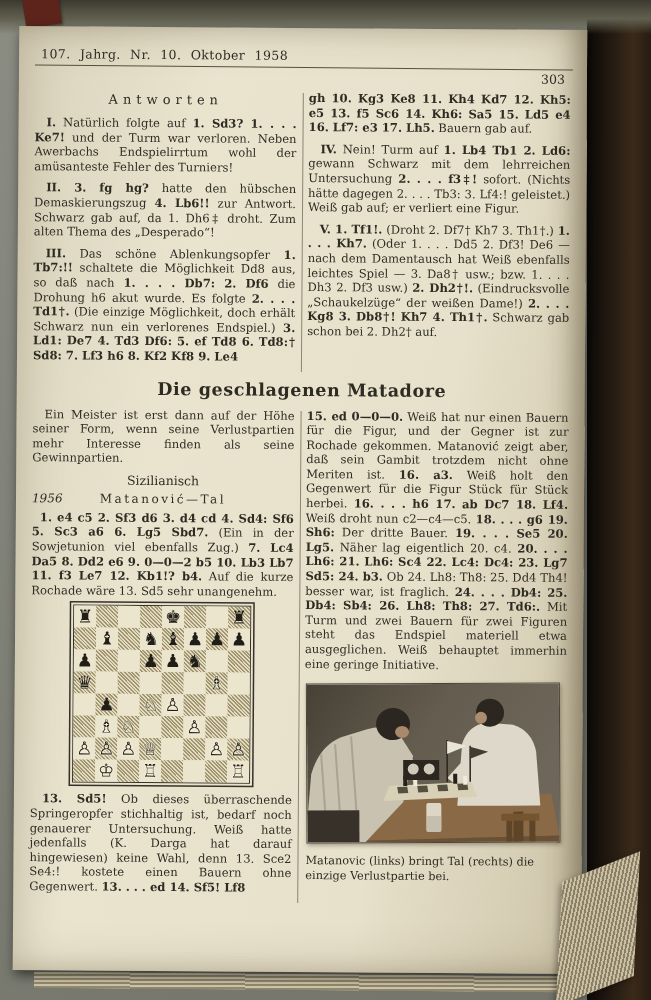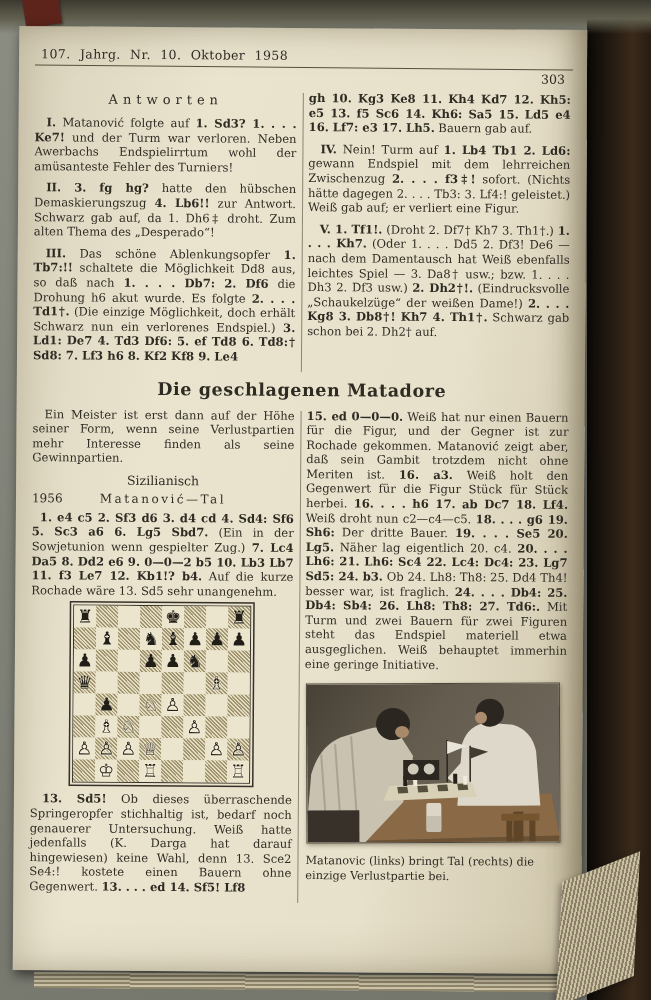--- a/index.html
+++ b/index.html
@@ -36,21 +36,21 @@
   .col{width:262px;}
   .vrule{width:1px;background:#7c7463;margin:2px 5px 0 6px;opacity:.85;}
   .h-answers{text-align:center;font-size:13px;letter-spacing:5px;margin:2px 0 9px;}
   .para{font-size:11.6px;line-height:14.6px;text-align:justify;margin:0 0 7px;text-indent:12px;
     hyphens:auto;-webkit-hyphens:auto;}
   .para .bold{font-weight:bold;}
   .art-title{text-align:center;font-size:17.5px;font-weight:bold;letter-spacing:.6px;
     margin:8px 0 9px;}
   .opening{text-align:center;font-size:12.5px;margin:2px 0 4px;}
   .gameline{display:flex;font-size:12px;margin:0 0 5px;}
-  .gyear{width:56px;}
+  .gyear{width:56px;font-style:italic;}
   .gplayers{flex:1;text-align:center;letter-spacing:2.5px;}
   
   .board-wrap{display:flex;justify-content:center;margin:7px 0 9px;}
   .board{display:grid;grid-template-columns:repeat(8,22px);grid-auto-rows:22px;
     border:1px solid #35312a;box-shadow:0 0 0 2px #e9e2cb,0 0 0 3.5px #35312a;}
   .sq{display:flex;align-items:center;justify-content:center;}
   .sq.light{background:#ece5cd;}
   .sq.dark{background:repeating-linear-gradient(45deg,#e2dac1 0 1.3px,#a1966f 1.3px 2.6px);}
   .pc{font-family:"DejaVu Sans",sans-serif;font-size:18px;line-height:22px;color:#211e17;}
   .pc.white{text-shadow:0 0 2px #f7f1dd,0 0 2px #f7f1dd,0 0 3px #f7f1dd;}
@@ -71,44 +71,44 @@
 
 <div class="page">
 
   <div class="issue">107. Jahrg. Nr. 10. Oktober 1958</div>
   <div class="hrule"></div>
   <div class="pgnum">303</div>
 
   <div class="sect">
     <div class="col">
       <div class="h-answers">Antworten</div>
-      <p class="para"><span class="bold">I.</span><span> Matanović folgte auf </span><span class="bold">1. Sd3? 1. . . . Ke7!</span><span> und der Turm war verloren. Neben Awerbachs Endspielirrtum wohl der amüsanteste Fehler des Turniers!</span></p>
+      <p class="para"><span class="bold">I.</span><span> Natürlich folgte auf </span><span class="bold">1. Sd3? 1. . . . Ke7!</span><span> und der Turm war verloren. Neben Awerbachs Endspielirrtum wohl der amüsanteste Fehler des Turniers!</span></p>
       <p class="para"><span class="bold">II. 3. fg hg?</span><span> hatte den hübschen Demaskierungszug </span><span class="bold">4. Lb6!!</span><span> zur Antwort. Schwarz gab auf, da 1. Dh6‡ droht. Zum alten Thema des „Desperado“!</span></p>
       <p class="para"><span class="bold">III.</span><span> Das schöne Ablenkungsopfer </span><span class="bold">1. Tb7:!!</span><span> schaltete die Möglichkeit Dd8 aus, so daß nach </span><span class="bold">1. . . . Db7: 2. Df6</span><span> die Drohung h6 akut wurde. Es folgte </span><span class="bold">2. . . . Td1†.</span><span> (Die einzige Möglichkeit, doch erhält Schwarz nun ein verlorenes Endspiel.) </span><span class="bold">3. Ld1: De7 4. Td3 Df6: 5. ef Td8 6. Td8:† Sd8: 7. Lf3 h6 8. Kf2 Kf8 9. Le4</span></p>
     </div>
     <div class="vrule"></div>
     <div class="col">
       <p class="para" style="text-indent:0;"><span class="bold">gh 10. Kg3 Ke8 11. Kh4 Kd7 12. Kh5: e5 13. f5 Sc6 14. Kh6: Sa5 15. Ld5 e4 16. Lf7: e3 17. Lh5.</span><span> Bauern gab auf.</span></p>
-      <p class="para"><span class="bold">IV.</span><span> Nein! Turm auf </span><span class="bold">1. Lb4 Tb1 2. Ld6:</span><span> gewann Endspiel mit dem lehrreichen Zwischenzug </span><span class="bold">2. . . . f3‡!</span><span> sofort. (Nichts hätte dagegen 2. . . . Tb3: 3. Lf4:! geleistet.) Weiß gab auf; er verliert eine Figur.</span></p>
+      <p class="para"><span class="bold">IV.</span><span> Nein! Turm auf </span><span class="bold">1. Lb4 Tb1 2. Ld6:</span><span> gewann Schwarz mit dem lehrreichen Untersuchung </span><span class="bold">2. . . . f3‡!</span><span> sofort. (Nichts hätte dagegen 2. . . . Tb3: 3. Lf4:! geleistet.) Weiß gab auf; er verliert eine Figur.</span></p>
       <p class="para"><span class="bold">V. 1. Tf1!.</span><span> (Droht 2. Df7† Kh7 3. Th1†.) </span><span class="bold">1. . . . Kh7.</span><span> (Oder 1. . . . Dd5 2. Df3! De6 — nach dem Damentausch hat Weiß ebenfalls leichtes Spiel — 3. Da8† usw.; bzw. 1. . . . Dh3 2. Df3 usw.) </span><span class="bold">2. Dh2†!.</span><span> (Eindrucksvolle „Schaukelzüge“ der weißen Dame!) </span><span class="bold">2. . . . Kg8 3. Db8†! Kh7 4. Th1†.</span><span> Schwarz gab schon bei 2. Dh2† auf.</span></p>
     </div>
   </div>
 
   <div class="art-title">Die geschlagenen Matadore</div>
 
   <div class="sect">
     <div class="col">
       <p class="para">Ein Meister ist erst dann auf der Höhe seiner Form, wenn seine Verlustpartien mehr Interesse finden als seine Gewinnpartien.</p>
       <div class="opening">Sizilianisch</div>
       <div class="gameline">
         <span class="gyear">1956</span>
         <span class="gplayers">Matanović—Tal</span>
         <span class="gyear"></span>
       </div>
-      <p class="para" style="text-indent:8px;"><span class="bold">1. e4 c5 2. Sf3 d6 3. d4 cd 4. Sd4: Sf6 5. Sc3 a6 6. Lg5 Sbd7.</span><span> (Ein in der Sowjetunion wenn gespielter Zug.) </span><span class="bold">7. Lc4 Da5 8. Dd2 e6 9. 0—0—2 b5 10. Lb3 Lb7 11. f3 Le7 12. Kb1!? b4.</span><span> Auf die kurze Rochade wäre 13. Sd5 sehr unangenehm.</span></p>
+      <p class="para" style="text-indent:8px;"><span class="bold">1. e4 c5 2. Sf3 d6 3. d4 cd 4. Sd4: Sf6 5. Sc3 a6 6. Lg5 Sbd7.</span><span> (Ein in der Sowjetunion viel ebenfalls Zug.) </span><span class="bold">7. Lc4 Da5 8. Dd2 e6 9. 0—0—2 b5 10. Lb3 Lb7 11. f3 Le7 12. Kb1!? b4.</span><span> Auf die kurze Rochade wäre 13. Sd5 sehr unangenehm.</span></p>
       <div class="board-wrap">
         <div class="board">
             <div class="sq light">
               <span class="pc black">♜</span>
             </div>
             <div class="sq dark"></div>
             <div class="sq light"></div>
             <div class="sq dark"></div>
             <div class="sq light">
               <span class="pc black">♚</span>

